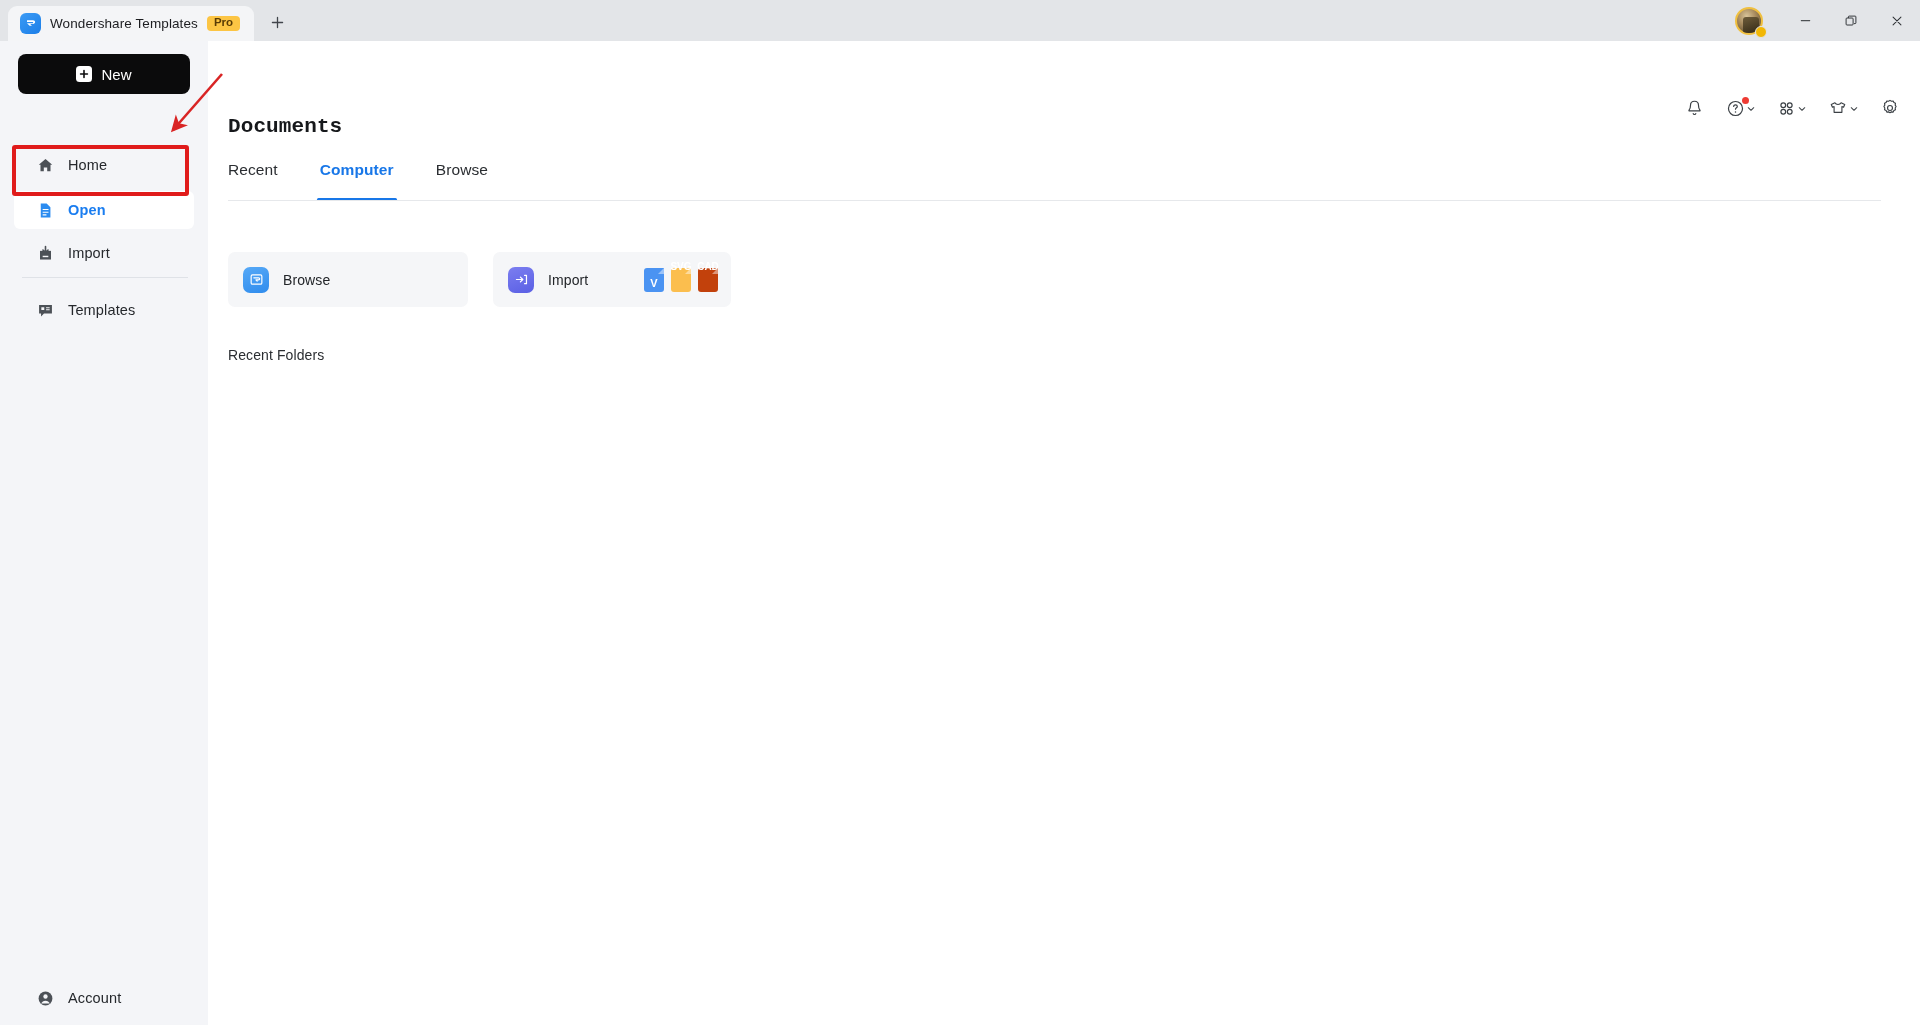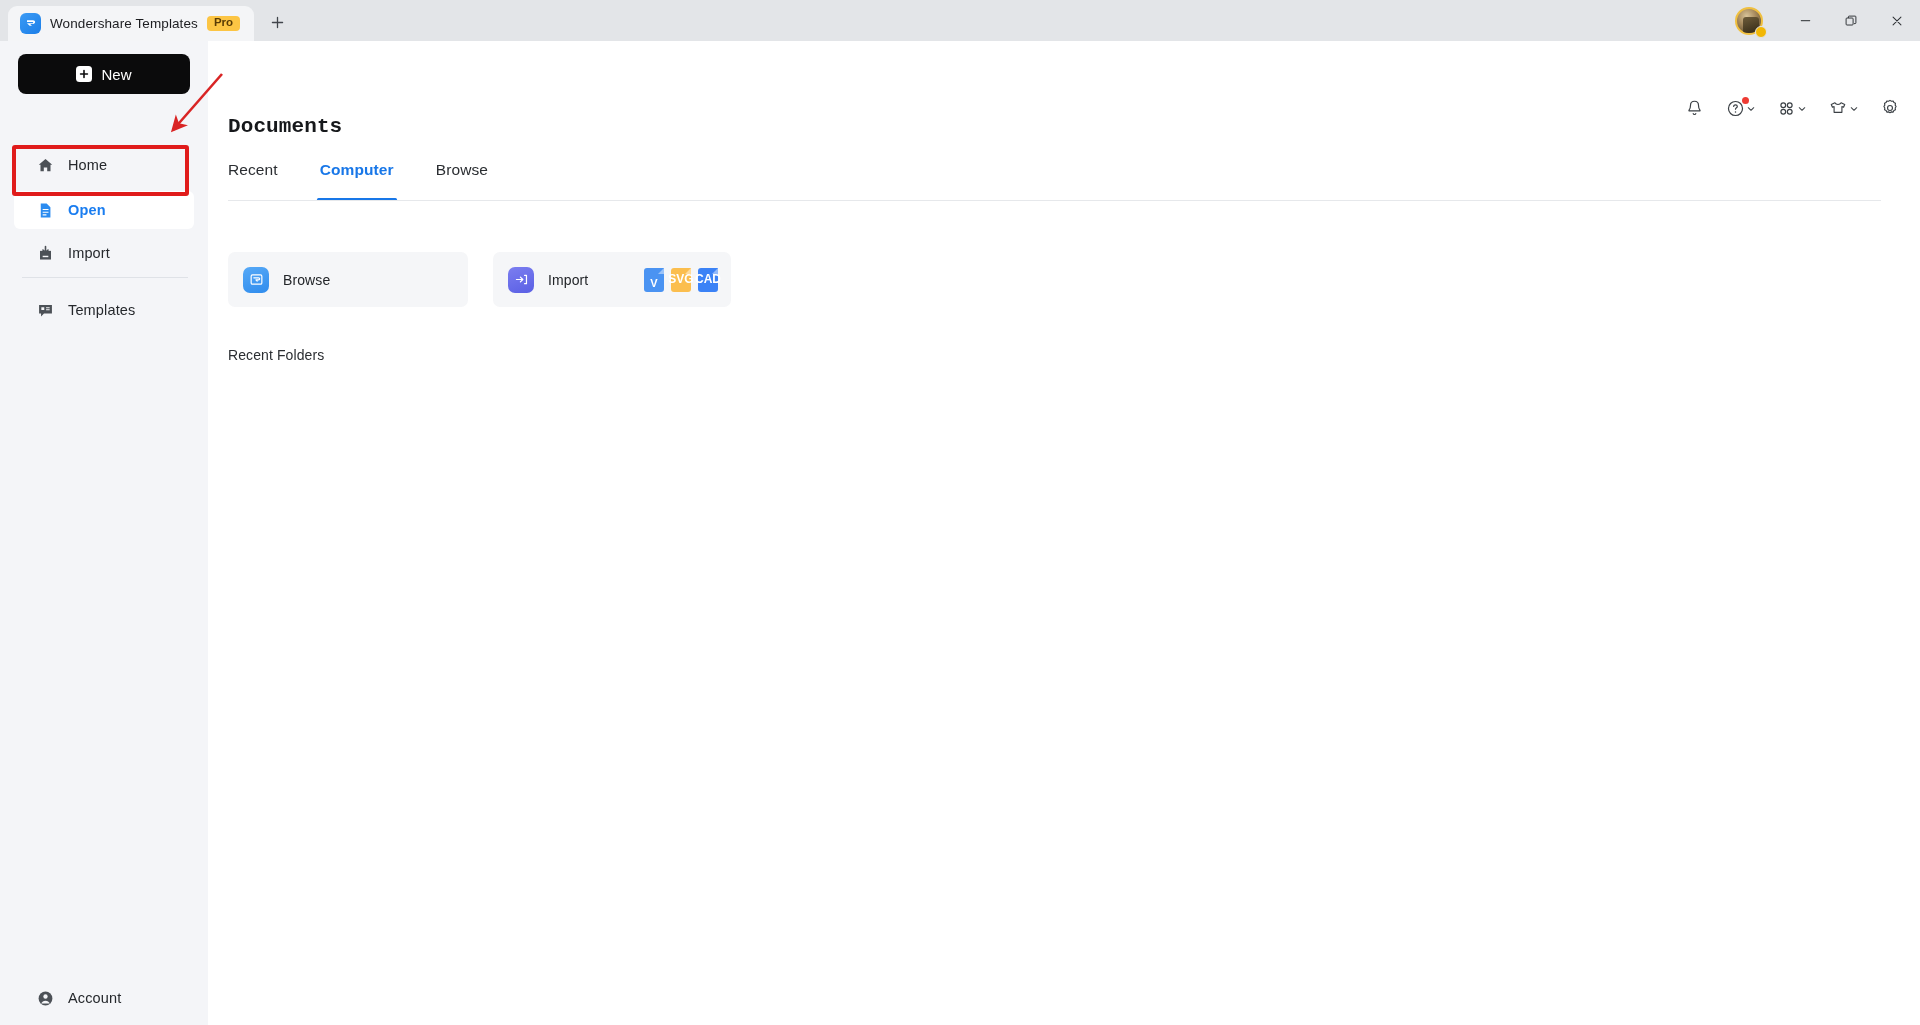--- a/index.html
+++ b/index.html
@@ -167,32 +167,32 @@
     width: 26px; height: 26px; border-radius: 7px; flex: 0 0 auto;
     display: flex; align-items: center; justify-content: center;
   }
   #ico-browse { background: linear-gradient(160deg,#56a9f7 0%, #2f8ced 100%); }
   #ico-import { background: linear-gradient(160deg,#7b7ef0 0%, #5a5fe4 100%); }
   .card-label { font-size: 14px; color: #222529; margin-left: 14px; letter-spacing: .1px; }
   #filetypes { display: flex; gap: 7px; margin-left: auto; margin-right: 13px; }
   .ftype {
     width: 20px; height: 24px; position: relative;
     display: flex; align-items: flex-end; justify-content: center;
-    font-size: 12px; font-weight: 700; color: #fff;
-    padding-bottom: 6px;
+    font-size: 10px; font-weight: 700; color: #fff;
+    padding-bottom: 20px;
     border-radius: 3px 0 3px 3px;
   }
   .ftype::after {
     content: ""; position: absolute; right: 0; top: 0;
     border-width: 0 0 6px 6px; border-style: solid;
     border-color: transparent transparent rgba(255,255,255,.45) transparent;
   }
   .ftype.v   { background: #4a93f2; font-size: 11px; padding-bottom: 3px; }
   .ftype.svg { background: #fbbe4e; }
-  .ftype.cad { background: #3b82f6; }
+  .ftype.cad { background: #c2410c; }
 
   #recent-folders-title {
     position: absolute; left: 20px; top: 306px;
     font-size: 14px; color: #2a2d31; letter-spacing: .1px;
   }
 </style>
 </head>
 <body>
 
 <div id="titlebar">

